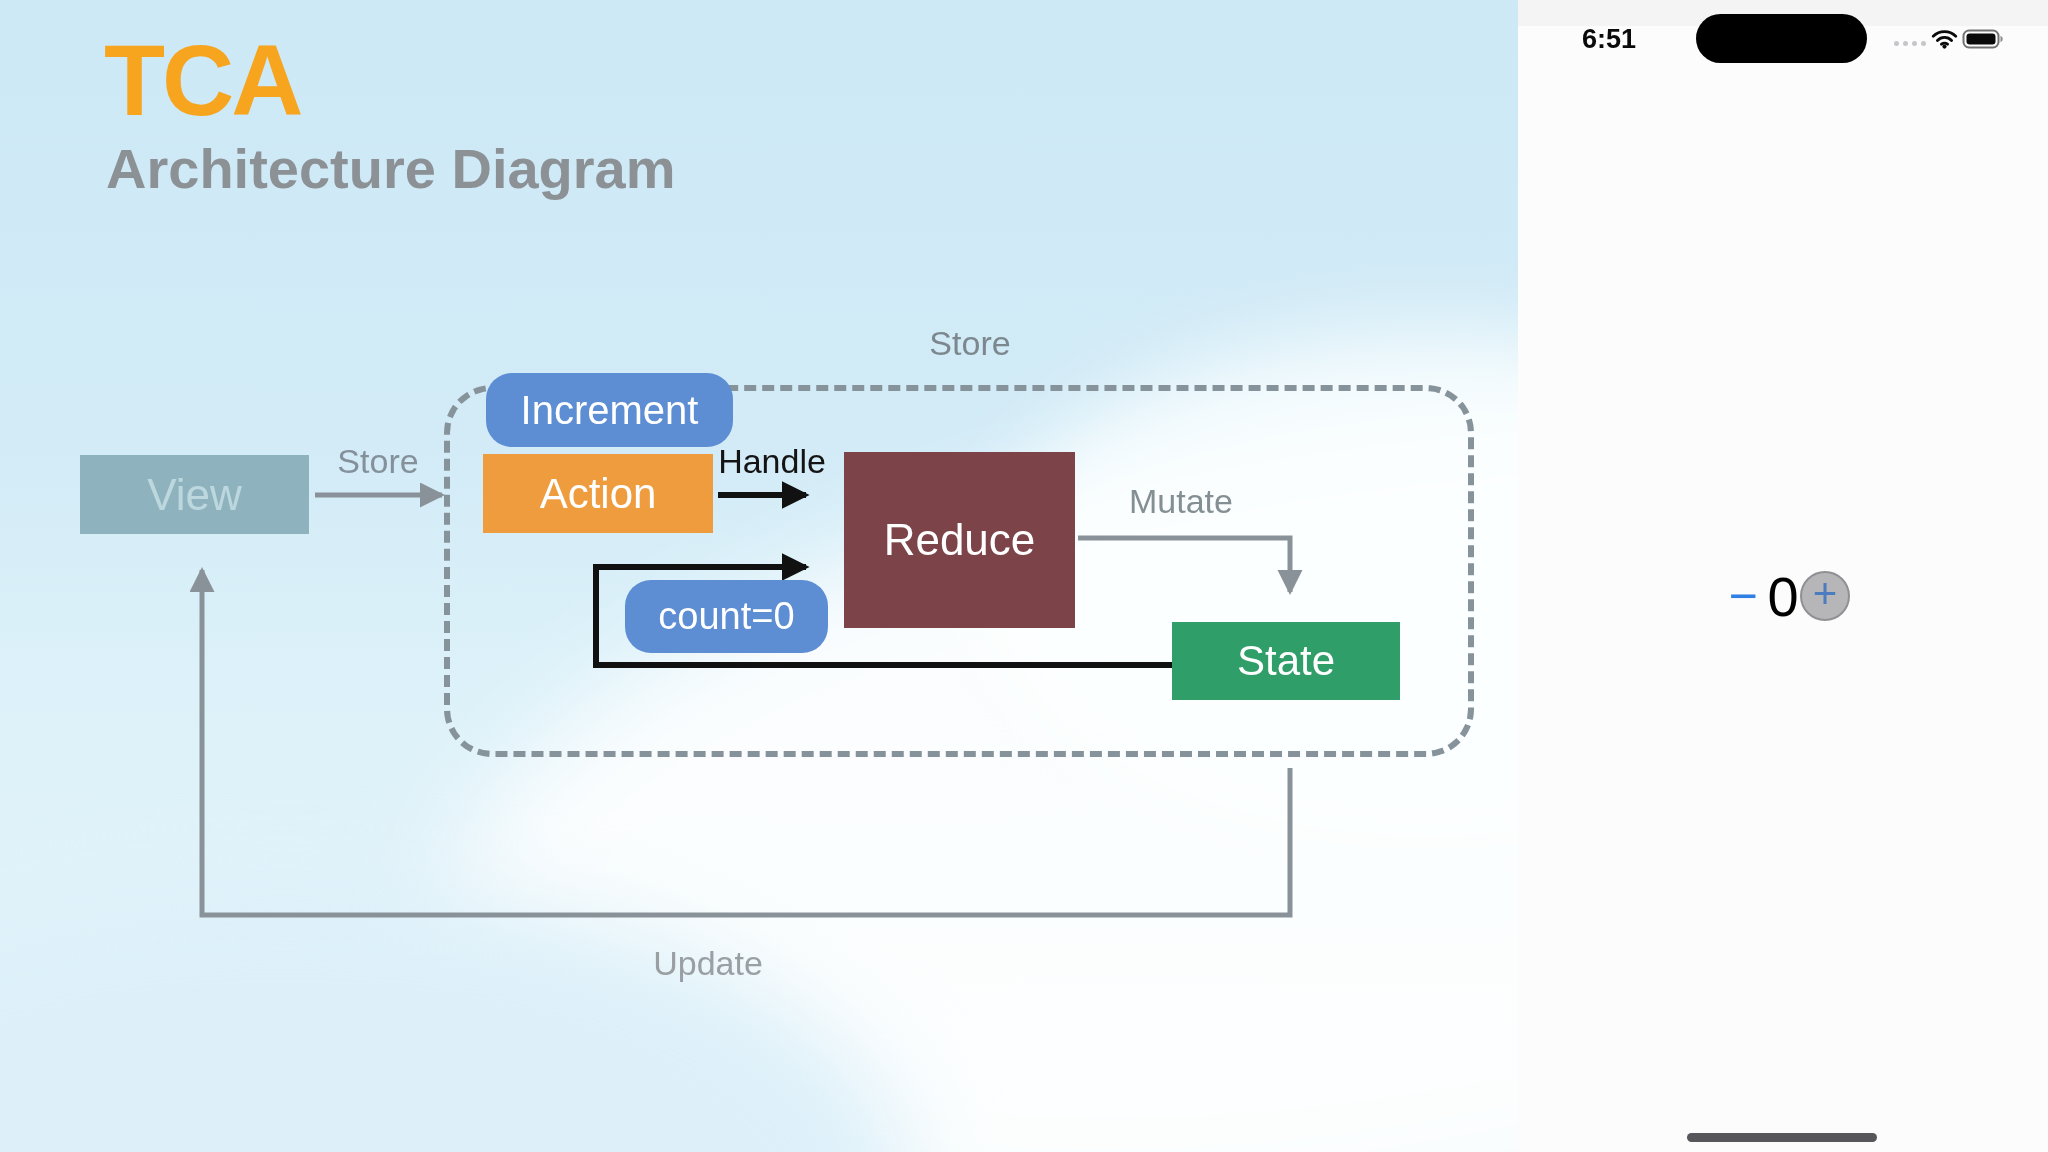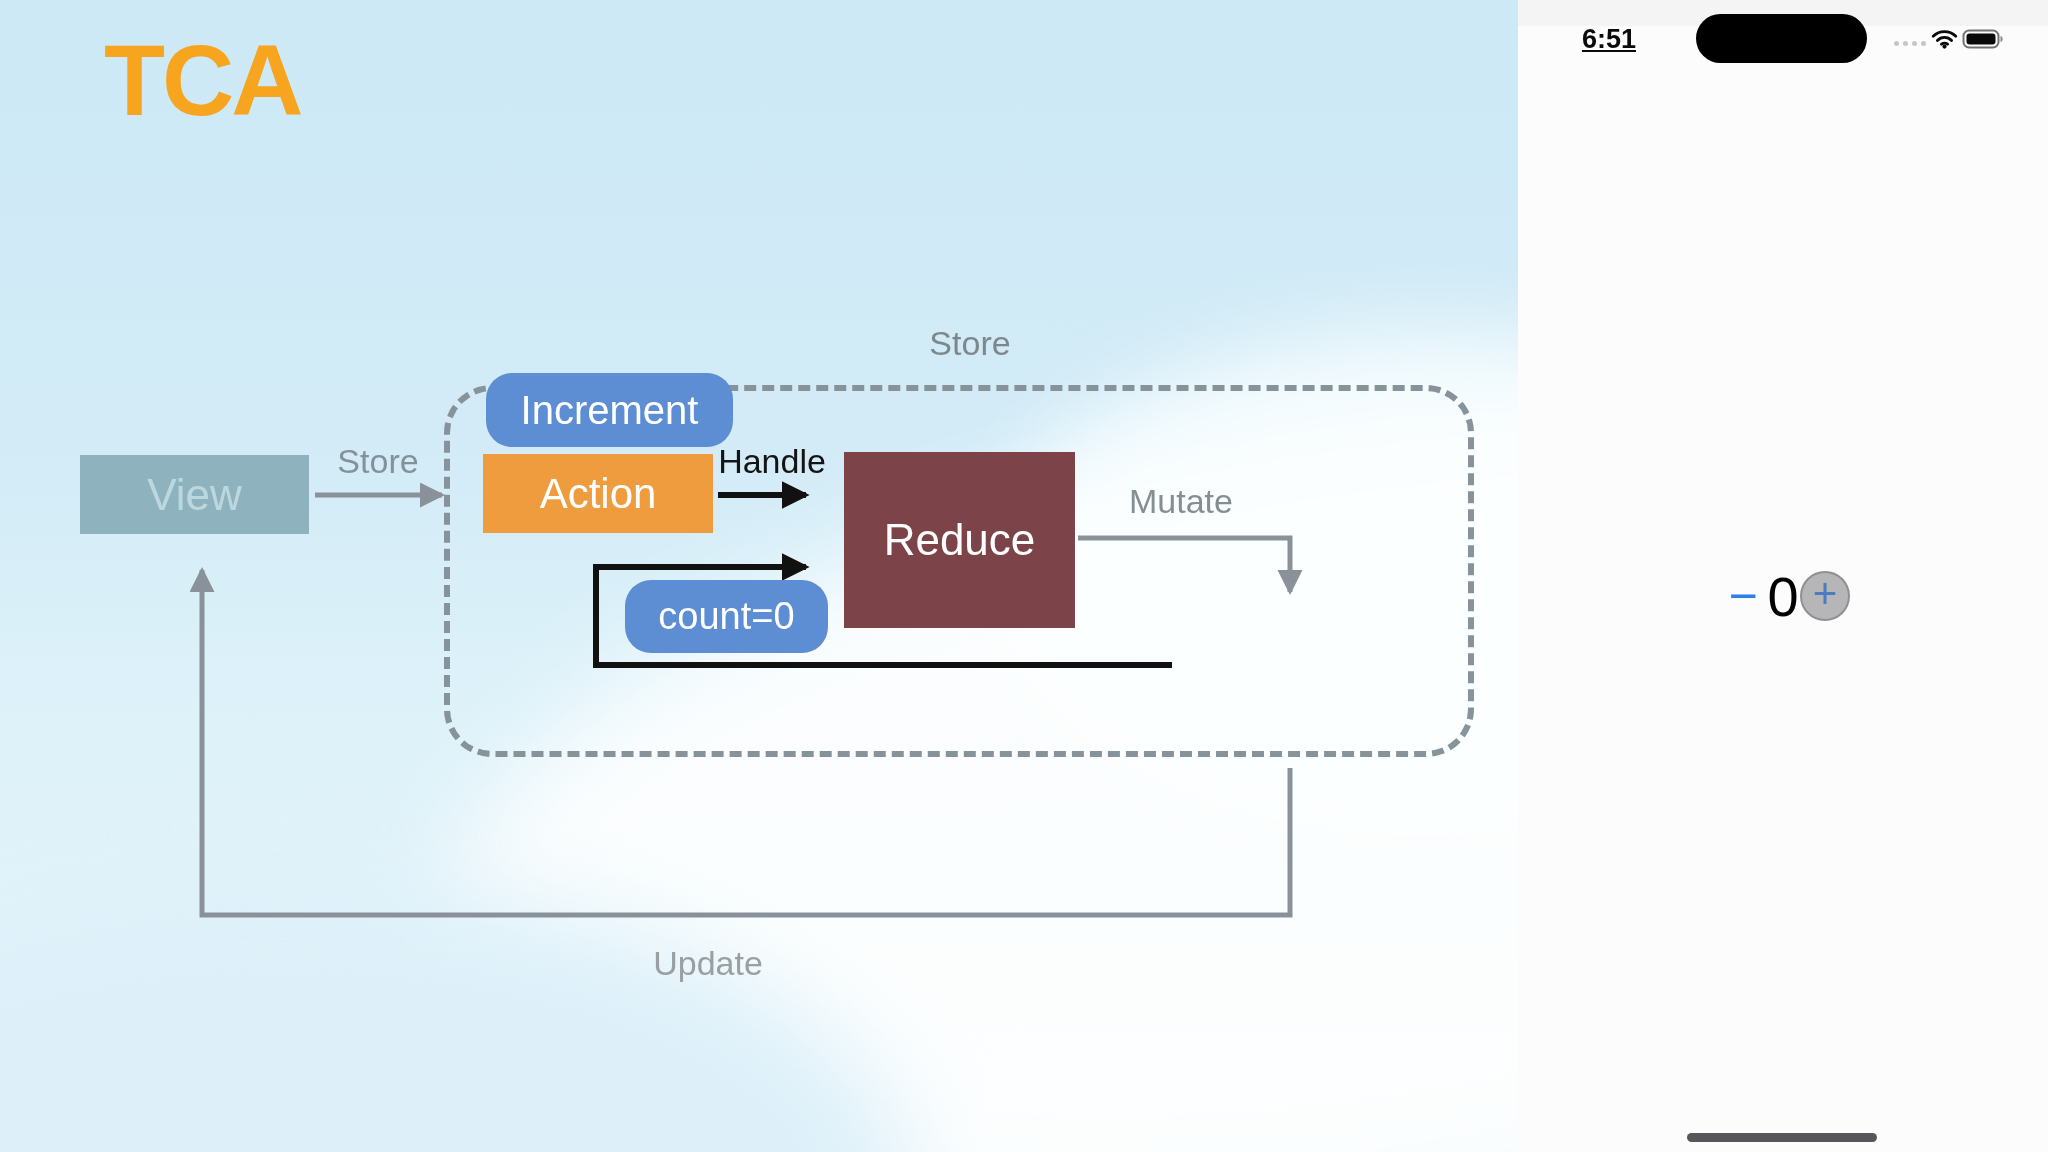--- a/index.html
+++ b/index.html
@@ -43,21 +43,21 @@
   .node-action{left:483px;top:454px;width:230px;height:79px;background:#EF9C3F;font-size:42px;}
   .node-reduce{left:844px;top:452px;width:231px;height:176px;background:#7C4449;font-size:44px;}
   .node-count{left:625px;top:580px;width:203px;height:73px;background:#5D8ED3;
     border-radius:26px;font-size:38px;}
   .node-state{left:1172px;top:622px;width:228px;height:78px;background:#2F9E68;font-size:42px;}
 
   
   .phone-panel{position:absolute;left:1518px;top:0;width:530px;height:1152px;background:#fcfcfd;}
   .phone-top-tint{position:absolute;left:0;top:0;width:530px;height:26px;background:#f4f4f5;}
   .status-time{position:absolute;left:56px;top:24px;width:70px;text-align:center;
-    font-size:27px;font-weight:bold;color:#0a0a0a;text-decoration:underline;}
+    font-size:27px;font-weight:bold;color:#0a0a0a;}
   .dynamic-island{position:absolute;left:178px;top:14px;width:171px;height:49px;
     border-radius:25px;background:#000;}
   .cell-dots{position:absolute;left:376px;top:41px;display:flex;gap:4px;}
   .cell-dots i{width:5px;height:5px;border-radius:50%;background:#c6c6ca;}
   .wifi-wrap{position:absolute;left:413px;top:29px;}
   .battery-wrap{position:absolute;left:444px;top:29px;}
 
   .counter-row{position:absolute;left:0;top:560px;width:530px;height:72px;}
   .minus-button{position:absolute;left:200px;top:0;width:50px;height:72px;border:0;background:none;
     font-size:50px;font-weight:500;color:#2F80E4;cursor:pointer;
@@ -75,20 +75,21 @@
 <body>
 
 <div class="screen">
 
   <div class="diagram-panel">
     <div class="wave-white"></div>
     <div class="wave-white2"></div>
     <div class="wave-blue"></div>
 
     <div class="app-title">TCA</div>
+    <div class="page-subtitle">Architecture Diagram</div>
 
     <div class="store-box"></div>
 
     <svg class="edges-svg" width="1518" height="1152" viewBox="0 0 1518 1152">
       <defs>
         <marker id="ah-black" markerWidth="5.2" markerHeight="5.2" refX="4.0" refY="2.3" orient="auto" markerUnits="strokeWidth">
           <path d="M0,0 L4.6,2.3 L0,4.6 Z" fill="#111111"></path>
         </marker>
         <marker id="ah-gray" markerWidth="6" markerHeight="6" refX="4.4" refY="2.5" orient="auto" markerUnits="strokeWidth">
           <path d="M0,0 L5,2.5 L0,5 Z" fill="#8A9299"></path>
@@ -110,20 +111,21 @@
     <div class="diag-label send-label">Store</div>
     <div class="diag-label handle-label">Handle</div>
     <div class="diag-label mutate-label">Mutate</div>
     <div class="diag-label update-label">Update</div>
 
     <div class="node node-view">View</div>
     <div class="node node-increment">Increment</div>
     <div class="node node-action">Action</div>
     <div class="node node-reduce">Reduce</div>
     <div class="node node-count">count=0</div>
+    <div class="node node-state">State</div>
   </div>
 
   <div class="phone-panel">
     <div class="phone-top-tint"></div>
 
     <span class="status-time">6:51</span>
 
     <div class="dynamic-island"></div>
 
     <div class="cell-dots">

